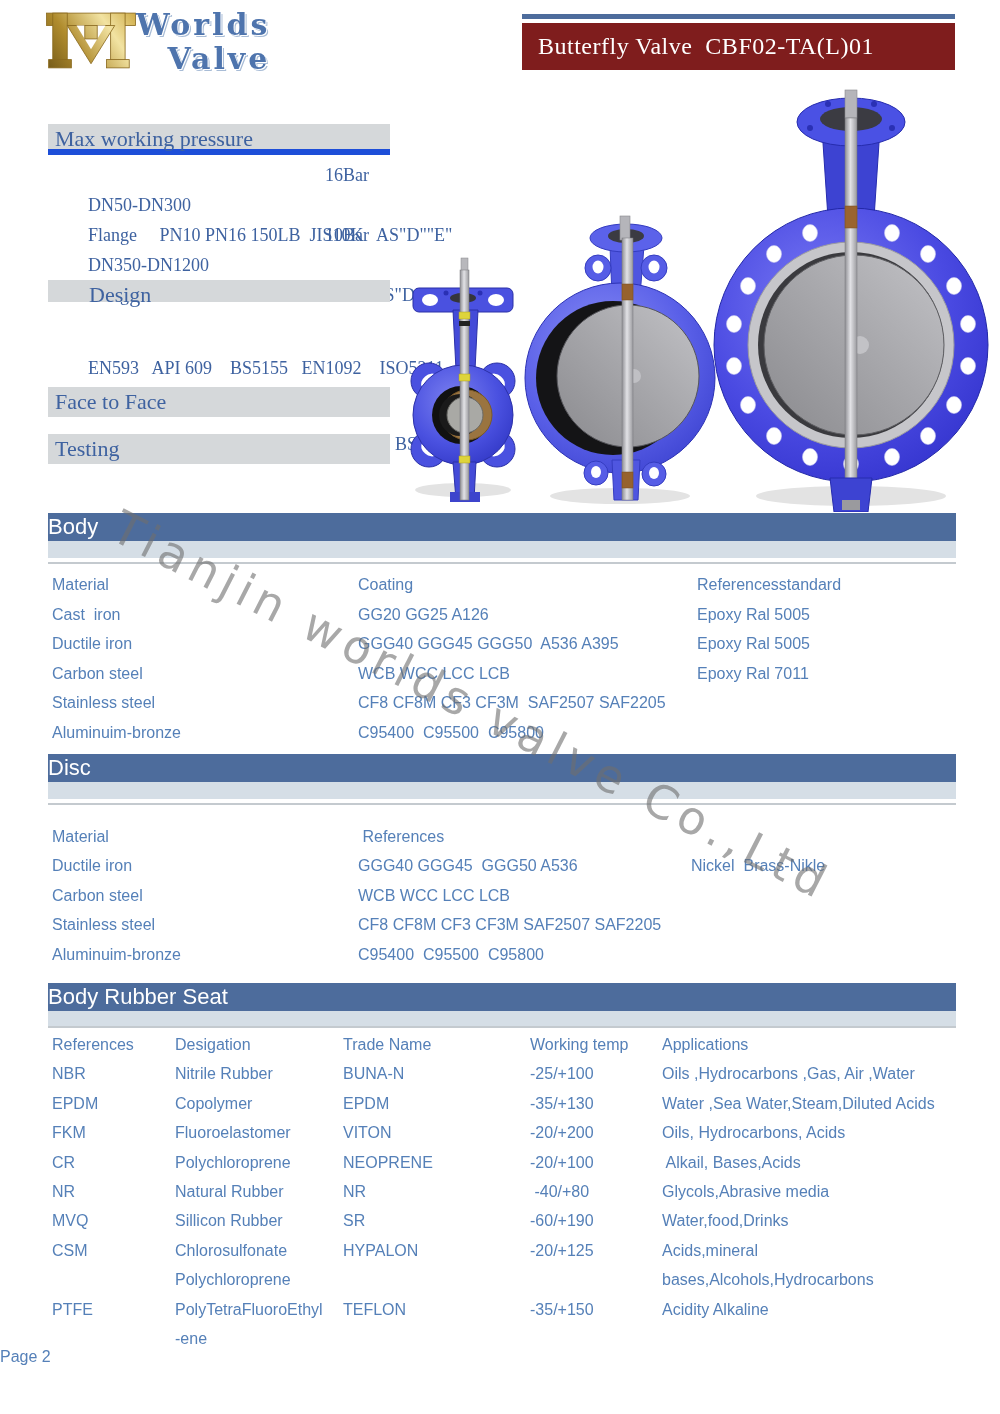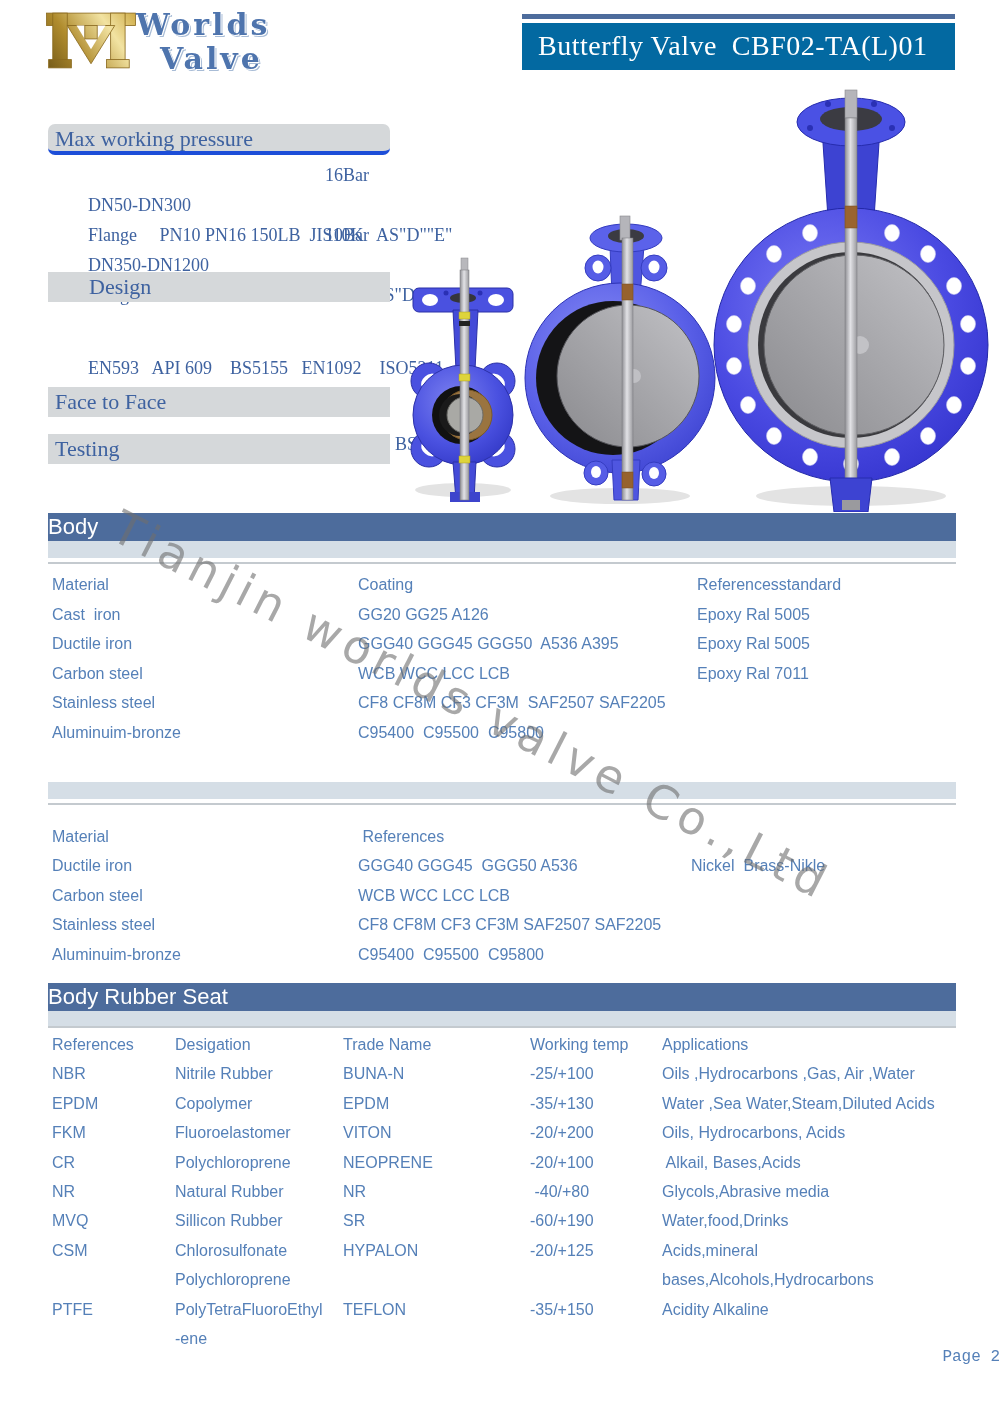--- a/index.html
+++ b/index.html
@@ -7,32 +7,32 @@
   #page {
     position:relative; width:1000px; height:1414px; background:#fff;
     font-family:"Liberation Sans", sans-serif; overflow:hidden;
   }
   .abs { position:absolute; }
 
   
   #logo-text { left:136px; top:8px; color:#4e74ad; font-family:"DejaVu Serif", serif;
     font-weight:bold; font-size:30px; letter-spacing:3px; line-height:34px;
     text-shadow:1px 1px 0 #ffffff, 2px 2px 0 #a8bcd6; }
-  #logo-text .l2 { margin-left:24px; }
+  #logo-text .l2 { margin-left:24px;text-align:right; }
 
   
   #banner-line { left:522px; top:14px; width:433px; height:5px; background:#4d6c9c; }
-  #banner { left:522px; top:23px; width:433px; height:47px; background:#0369a1;
-    color:#fff; font-family:"Liberation Serif", serif; font-size:28px;
+  #banner { left:522px; top:23px; width:433px; height:47px; background:#7f1d1d;
+    color:#fff; font-family:"Liberation Serif", serif; font-size:24px;
     line-height:46px; padding-left:16px; letter-spacing:.5px; white-space:pre; }
 
   
   .spec-h { left:48px; width:342px; height:31px; background:#d5d8da; color:#3e62a0;
     font-family:"Liberation Serif", serif; font-size:22px; line-height:29px; padding-left:7px; }
-  .spec-h.ul { border-bottom:4px solid #1d4ed8;border-radius:7px; }
+  .spec-h.ul { border-bottom:6px solid #1d4ed8; }
   .spec-rows { left:48px; width:400px; color:#3e62a0;
     font-family:"Liberation Serif", serif; font-size:18px; }
   .spec-row { position:relative; height:30px; line-height:30px; white-space:pre; padding-left:4px; }
   .spec-row .rv { position:absolute; left:277px; top:0; }
 
   
   .bar-dark { left:48px; width:908px; height:28px; background:#4d6c9c; color:#fff;
     font-size:22px; line-height:27px; }
   .bar-light { left:48px; width:908px; height:17px; background:#d5dee6; }
   .hairline { left:48px; width:908px; height:2px; background:#c4cacf; }
@@ -47,22 +47,22 @@
   .tbl-body .trow { height:29.6px; line-height:29.6px; }
   .tbl-disc .trow { height:29.4px; line-height:29.4px; }
   .tbl-seat .trow { height:29.4px; line-height:29.4px; }
 
   
   #watermark { left:128px; top:500px; font-family:"DejaVu Sans", sans-serif;
     font-size:46px; letter-spacing:6px; color:#6f6f6f; opacity:.6;
     transform:rotate(27deg); transform-origin:0 0; white-space:nowrap;
     z-index:20; pointer-events:none; }
 
-  #footer-page { left:0; top:1348px; width:100%; text-align:right;
-    color:#5580b8; font-size:16px;font-family:Liberation Mono, monospace; }
+  #footer-page { left:0; top:1348px; width:100%; text-align:left;
+    color:#5580b8; font-size:16px; }
 
   #valves { left:398px; top:88px; z-index:1; }
 </style>
 </head>
 <body>
 
 <div id="page">
 
   <svg class="abs" id="logo-monogram" style="left:44px; top:10px;" width="94" height="62" viewBox="0 0 90 60">
     <defs>
@@ -109,21 +109,21 @@
         <span>DN350-DN1200</span>
         <span class="rv">10Bar</span>
       </div>
 
       <div class="spec-row">
         <span>Flange     PN10 PN16 150LB  JIS10K  AS"D""E"</span>
         <span class="rv"></span>
       </div>
     </div>
 
-  <div class="abs spec-h" style="top:272px; height:30px;padding-left:41px;">Design</div>
+  <div class="abs spec-h" style="top:280px; height:22px;padding-left:41px;">Design</div>
   <div class="abs spec-rows" style="top:323px;">
 
       <div class="spec-row">
         <span>EN593   API 609    BS5155   EN1092    ISO5211</span>
       </div>
     </div>
 
   <div class="abs spec-h" style="top:359px; height:30px;margin-top:28px;">Face to Face</div>
   <div class="abs spec-rows" style="top:399px;">
 
@@ -303,20 +303,21 @@
         <span></span>
       </div>
 
       <div class="trow g3a">
         <span>Aluminuim-bronze</span>
         <span>C95400  C95500  C95800</span>
         <span></span>
       </div>
     </div>
 
+  <div class="abs bar-dark" style="top:754px;">Disc</div>
   <div class="abs bar-light" style="top:782px;"></div>
   <div class="abs hairline" style="top:803px;"></div>
   <div class="abs tbl tbl-disc" style="top:822px;">
     <div class="trow g3b">
       <span>Material</span>
       <span> References</span>
     </div>
 
       <div class="trow g3b">
         <span>Ductile iron</span>

